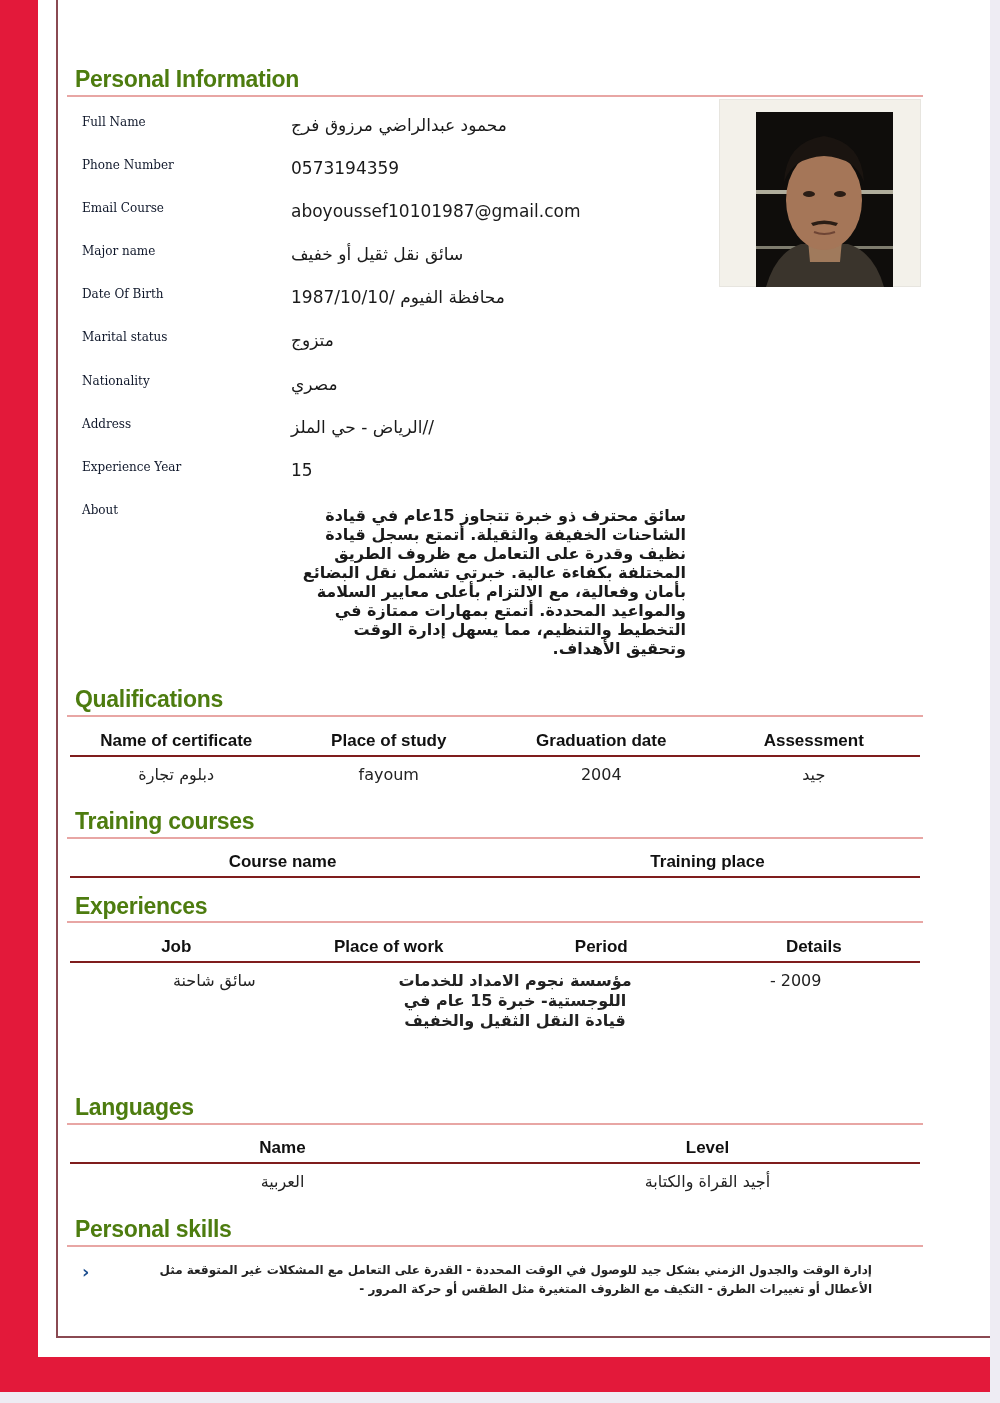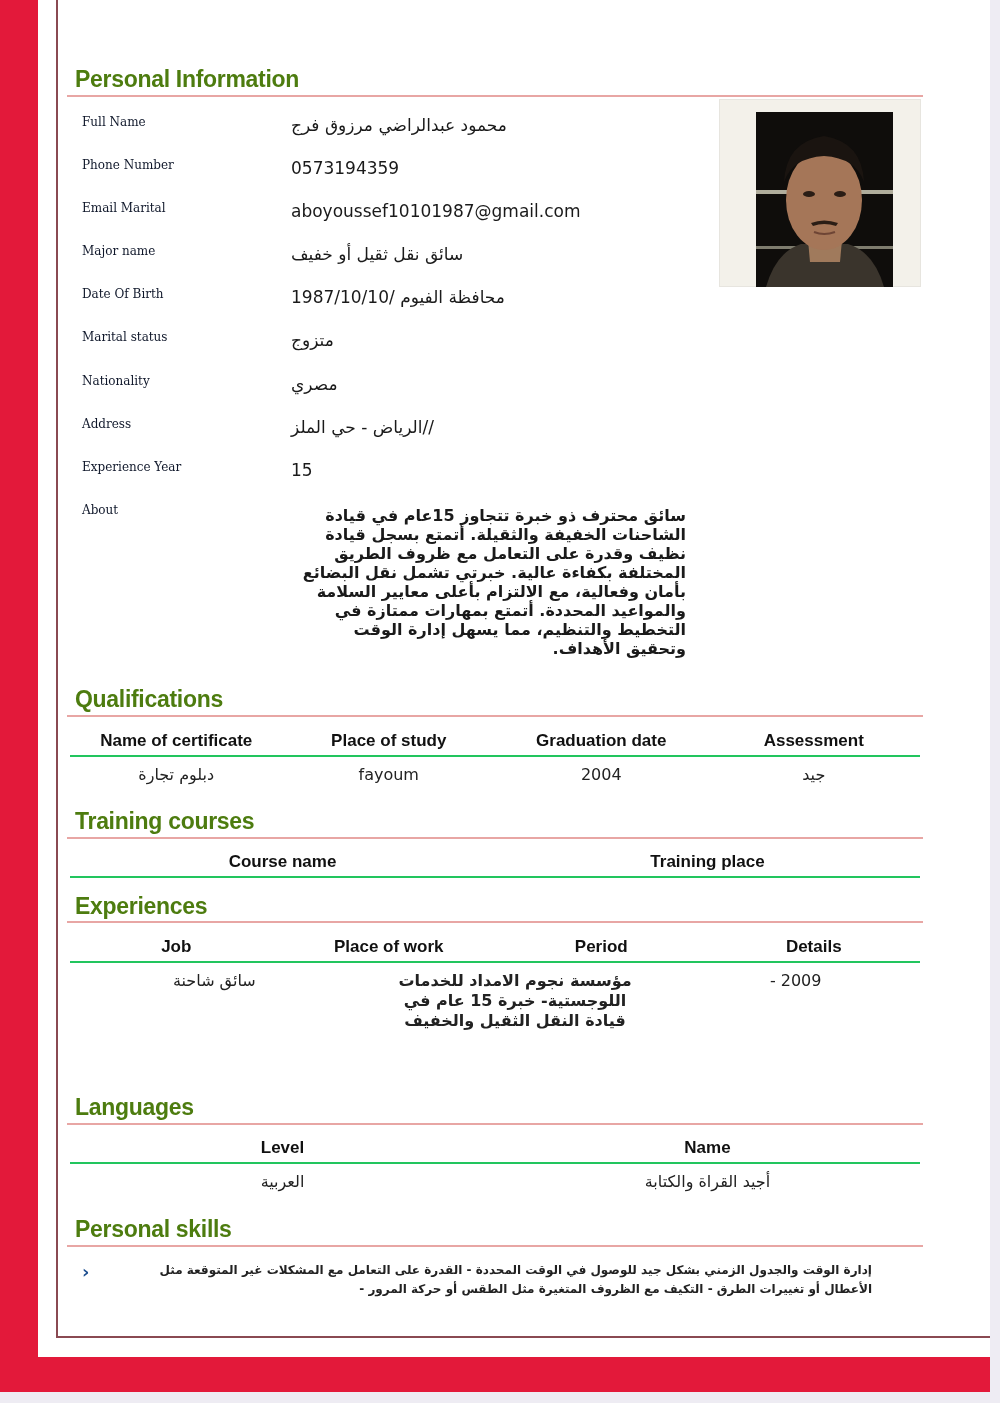--- a/index.html
+++ b/index.html
@@ -21,21 +21,21 @@
     .pi-label { position: absolute; left: 82px; font-family: "DejaVu Serif", serif; font-size: 12px; color: #0f172a; }
     .pi-value { position: absolute; left: 291px; font-family: "DejaVu Sans", sans-serif; font-size: 17px; color: #1a1a1a; }
     .pi-about { position: absolute; left: 291px; top: 506px; width: 395px; direction: rtl; text-align: right;
       font-family: "DejaVu Sans", sans-serif; font-size: 16px; line-height: 19px; font-weight: bold; color: #1a1a1a; }
 
     .photo-frame { position: absolute; left: 719px; top: 99px; width: 202px; height: 188px; background: #f3f1ea;
       border: 1px solid #e7e5df; }
     .photo { position: absolute; left: 36px; top: 12px; width: 137px; height: 175px; background: #0f0d0b; overflow: hidden; }
 
     .tbl { position: absolute; left: 70px; width: 850px; }
-    .tbl-head { display: flex; border-bottom: 2px solid #22c55e; height: 30px; align-items: flex-end; padding-bottom: 4px; }
+    .tbl-head { display: flex; border-bottom: 2px solid #7f1d1d; height: 30px; align-items: flex-end; padding-bottom: 4px; }
     .tbl-row { display: flex; padding-top: 8px; }
     .cell-h { flex: 1; text-align: center; font-family: "Liberation Sans", sans-serif; font-weight: bold; font-size: 17px; color: #111; }
     .cell { flex: 1; text-align: center; font-family: "DejaVu Sans", sans-serif; font-size: 16px; color: #222; direction: rtl; line-height: 20px; white-space: pre-line; }
     .cell.ltr { direction: ltr; }
 
     .skills { position: absolute; left: 80px; top: 1261px; width: 790px; }
     .skill-chevron { position: absolute; left: 2px; top: 0; font-size: 18px; color: #1c4e8f; font-weight: bold; }
     .skill-text { position: absolute; left: 32px; top: 0; width: 760px; direction: rtl; text-align: right;
       font-size: 12px; line-height: 19px; font-weight: bold; color: #222; }
   </style>
@@ -49,21 +49,21 @@
 <div class="right-strip"></div>
 <div class="bottom-strip"></div>
 
 <div class="section-title" style="top:66px">Personal Information</div>
 <div class="rule" style="top:95px"></div>
 
 <div class="pi-label" style="top:115px">Full Name</div>
 <div class="pi-value" style="top:115px">محمود عبدالراضي مرزوق فرج</div>
 <div class="pi-label" style="top:158px">Phone Number</div>
 <div class="pi-value" style="top:158px">0573194359</div>
-<div class="pi-label" style="top:201px">Email Marital</div>
+<div class="pi-label" style="top:201px">Email Course</div>
 <div class="pi-value" style="top:201px">aboyoussef10101987@gmail.com</div>
 <div class="pi-label" style="top:244px">Major name</div>
 <div class="pi-value" style="top:244px">سائق نقل ثقيل أو خفيف</div>
 <div class="pi-label" style="top:287px">Date Of Birth</div>
 <div class="pi-value" style="top:287px">1987/10/10/ محافظة الفيوم</div>
 <div class="pi-label" style="top:330px">Marital status</div>
 <div class="pi-value" style="top:330px">متزوج</div>
 <div class="pi-label" style="top:374px">Nationality</div>
 <div class="pi-value" style="top:374px">مصري</div>
 <div class="pi-label" style="top:417px">Address</div>
@@ -130,22 +130,22 @@
     <div class="cell" style="padding:0 20px">سائق شاحنة</div>
     <div class="cell" style="padding:0 32px;font-weight:bold">مؤسسة نجوم الامداد للخدمات اللوجستية- خبرة 15 عام في قيادة النقل الثقيل والخفيف</div>
     <div class="cell ltr">- 2009</div>
   </div>
 </div>
 
 <div class="section-title" style="top:1094px">Languages</div>
 <div class="rule" style="top:1123px"></div>
 <div class="tbl" style="top:1134px">
   <div class="tbl-head">
+    <div class="cell-h">Name</div>
     <div class="cell-h">Level</div>
-    <div class="cell-h">Name</div>
   </div>
   <div class="tbl-row">
     <div class="cell">العربية</div>
     <div class="cell">أجيد القراة والكتابة</div>
   </div>
 </div>
 
 <div class="section-title" style="top:1216px">Personal skills</div>
 <div class="rule" style="top:1245px"></div>
 <div class="skills">

